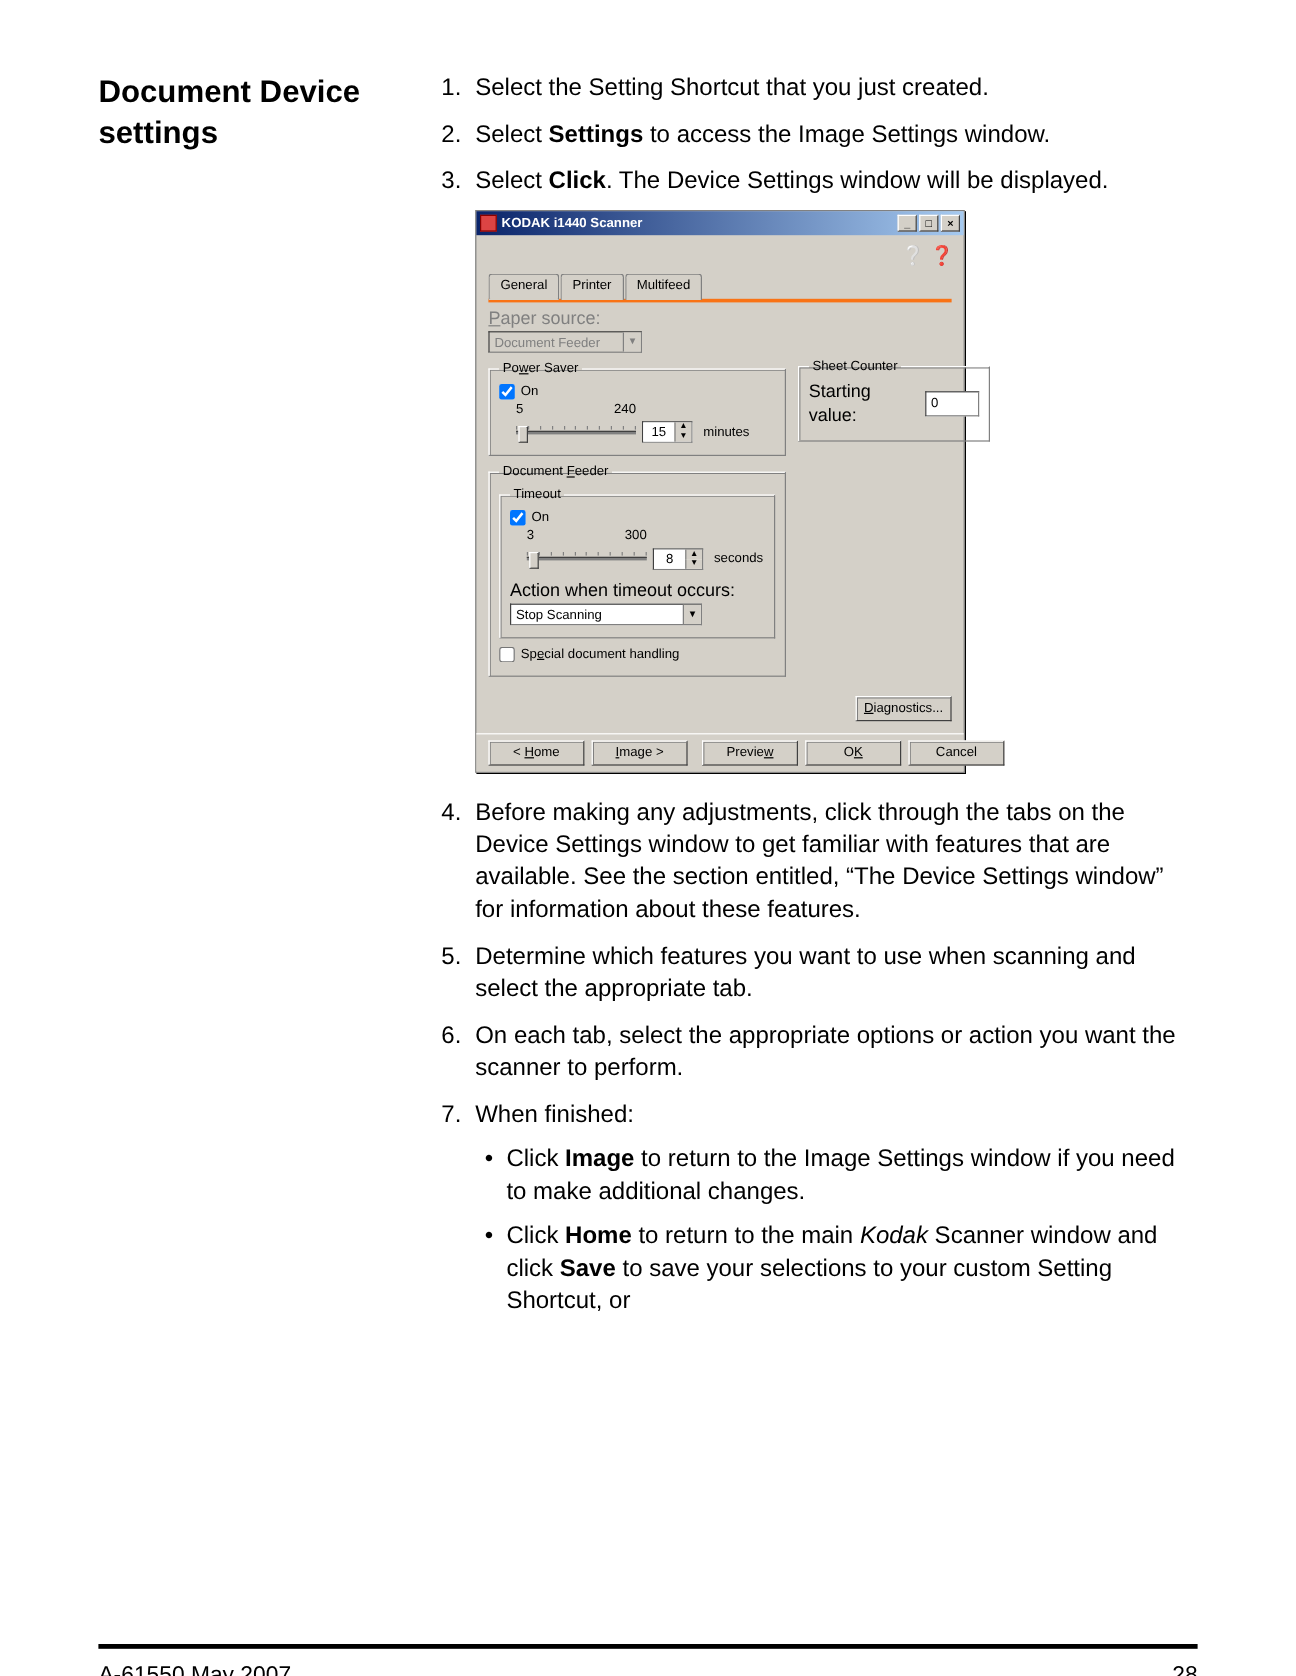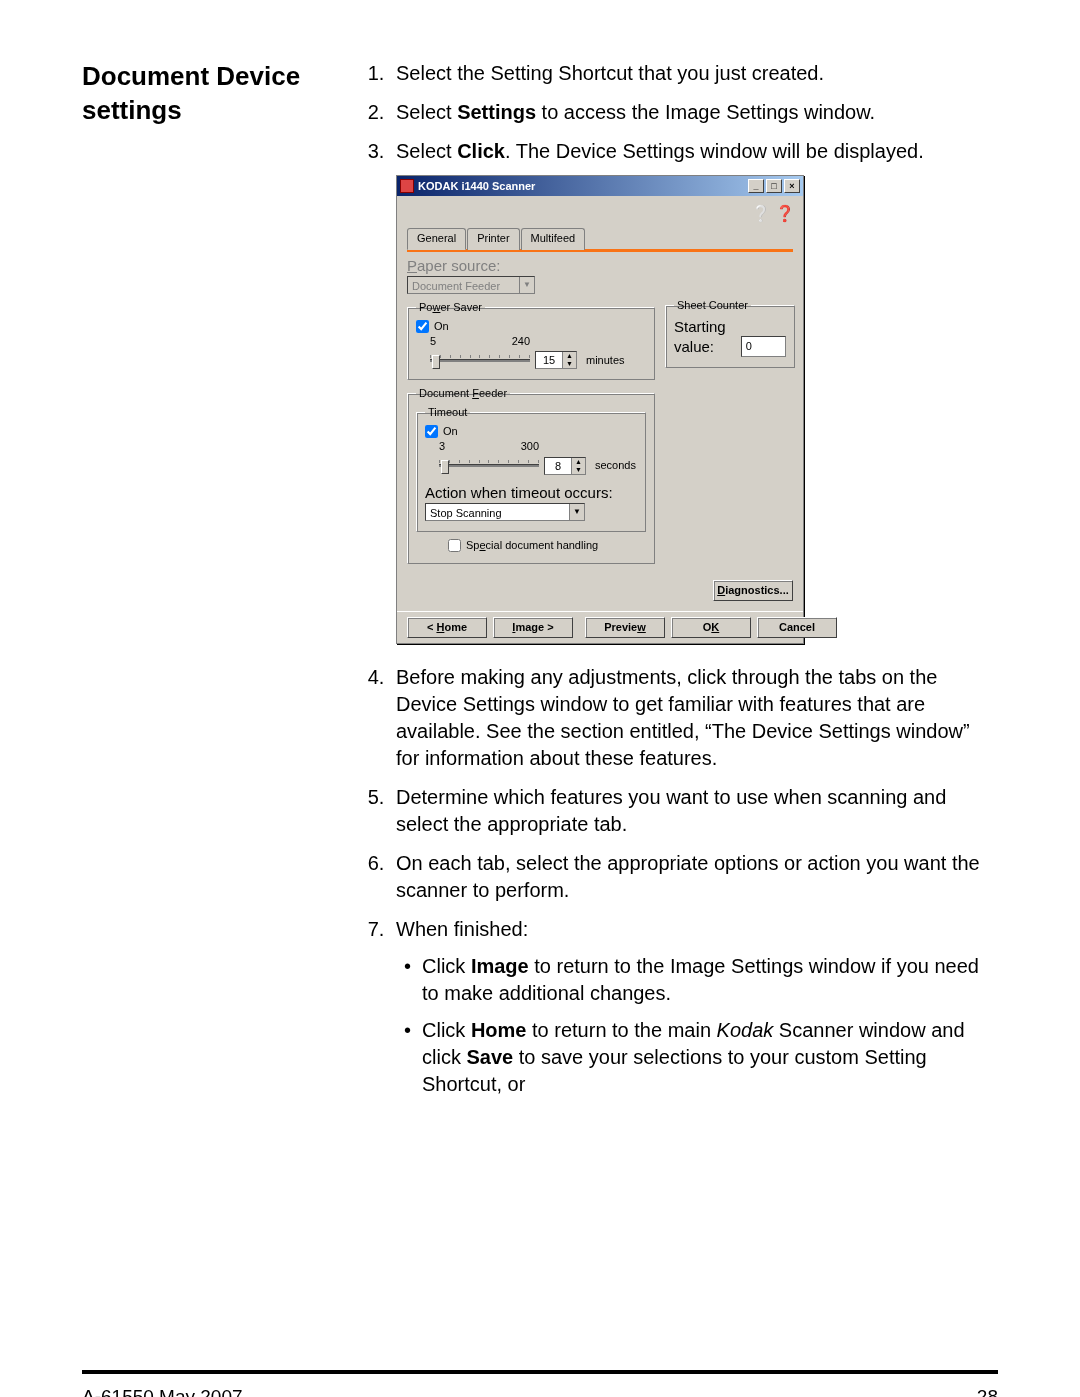--- a/index.html
+++ b/index.html
@@ -117,21 +117,20 @@
   .spinbox .updn div{ flex:1; background:#d4d0c8; border-left:1px solid #808080; font-size:7px; line-height:8px; text-align:center;}
   .unit { font-size:11px; margin-left:4px;}
   .textbox { background:#fff; border:1px solid #808080; border-top-color:#404040; border-left-color:#404040; width:60px; padding:2px 4px; font-size:11px; display:inline-block;}
   .btn-row { display:flex; justify-content:flex-end; margin-top:10px;}
   .btn, .btn2 {
     min-width: 80px; padding:2px 2px; font-size:11px; text-align:center;
     background:#d4d0c8;
     border:1px solid #404040;
     border-top-color:#fff; border-left-color:#fff;
     box-shadow: 1px 1px 0 #808080 inset;
-    font-weight: bold;
   }
   .bottom-bar { display:flex; gap:6px; padding:5px 10px; border-top:1px solid #fff; background:#d4d0c8;}
   .bottom-bar .spacer2{flex:1;}
   hr.rule {
     border: none;
     height: 4px;
     background: #000;
     margin: 260px 0 10px 0;
   }
   .footer { display:flex; justify-content:space-between; font-size:19px; }
@@ -257,31 +256,31 @@
                         </div>
                         <span class="unit">seconds</span>
                       </div>
                       <div style="height:8px"></div>
                       <div class="field-label enabled">Action when timeout occurs:</div>
                       <div class="combo" style="width:160px">
                         <span class="val">Stop Scanning</span>
                         <span class="arrow">▼</span>
                       </div>
                     </fieldset>
-                    <label class="chk" style="margin-top:6px;margin-left:32px;">
+                    <label class="chk" style="margin-top:6px;">
                       <input type="checkbox" style="">
                       <span>Sp<u>e</u>cial document handling</span>
                     </label>
                   </fieldset>
                 </div>
                 <div class="colR">
                   <div style="height:36px"></div>
                   <fieldset class="group">
                     <legend>Sheet Counter</legend>
-                    <div style="display:flex; align-items:flex-end; justify-content:space-between;">
+                    <div style="display:flex; align-items:center; justify-content:space-between;gap:30px;">
                       <span class="field-label enabled">Starting value:</span>
                       <span class="textbox">0</span>
                     </div>
                   </fieldset>
                 </div>
               </div>
               <div class="btn-row">
                 <div class="btn"><u>D</u>iagnostics...</div>
               </div>
             </div>

